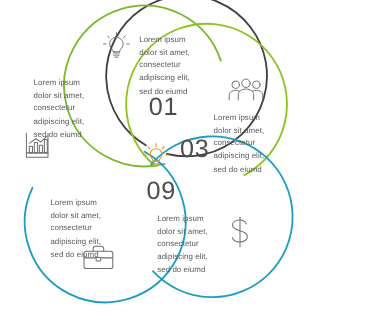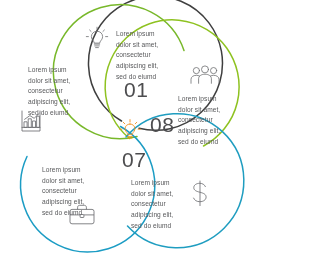--- a/index.html
+++ b/index.html
@@ -68,22 +68,22 @@
          A 67 67 0 1 1 203.5 146.0"></path>
 
     <path fill="none" stroke="#1f9dc0" stroke-width="1.5" stroke-linecap="round" d="M 126.0 137.0
          A 67 67 0 1 1 127.5 226.0"></path>
 
     <path fill="none" stroke="#1b9cc4" stroke-width="1.5" stroke-linecap="round" d="M 120.5 126.5
          A 67 67 0 1 1 27.0 156.5"></path>
   </svg>
 
   <div class="blk num n01">01</div>
-  <div class="blk num n02">08</div>
-  <div class="blk num n03">07</div>
+  <div class="blk num n02">03</div>
+  <div class="blk num n03">09</div>
 
   <div class="blk body t01">Lorem ipsum
 dolor sit amet,
 consectetur
 adipiscing elit,
 sed do eiumd</div>
   <div class="blk body t02">Lorem ipsum
 dolor sit amet,
 consectetur
 adipiscing elit,

